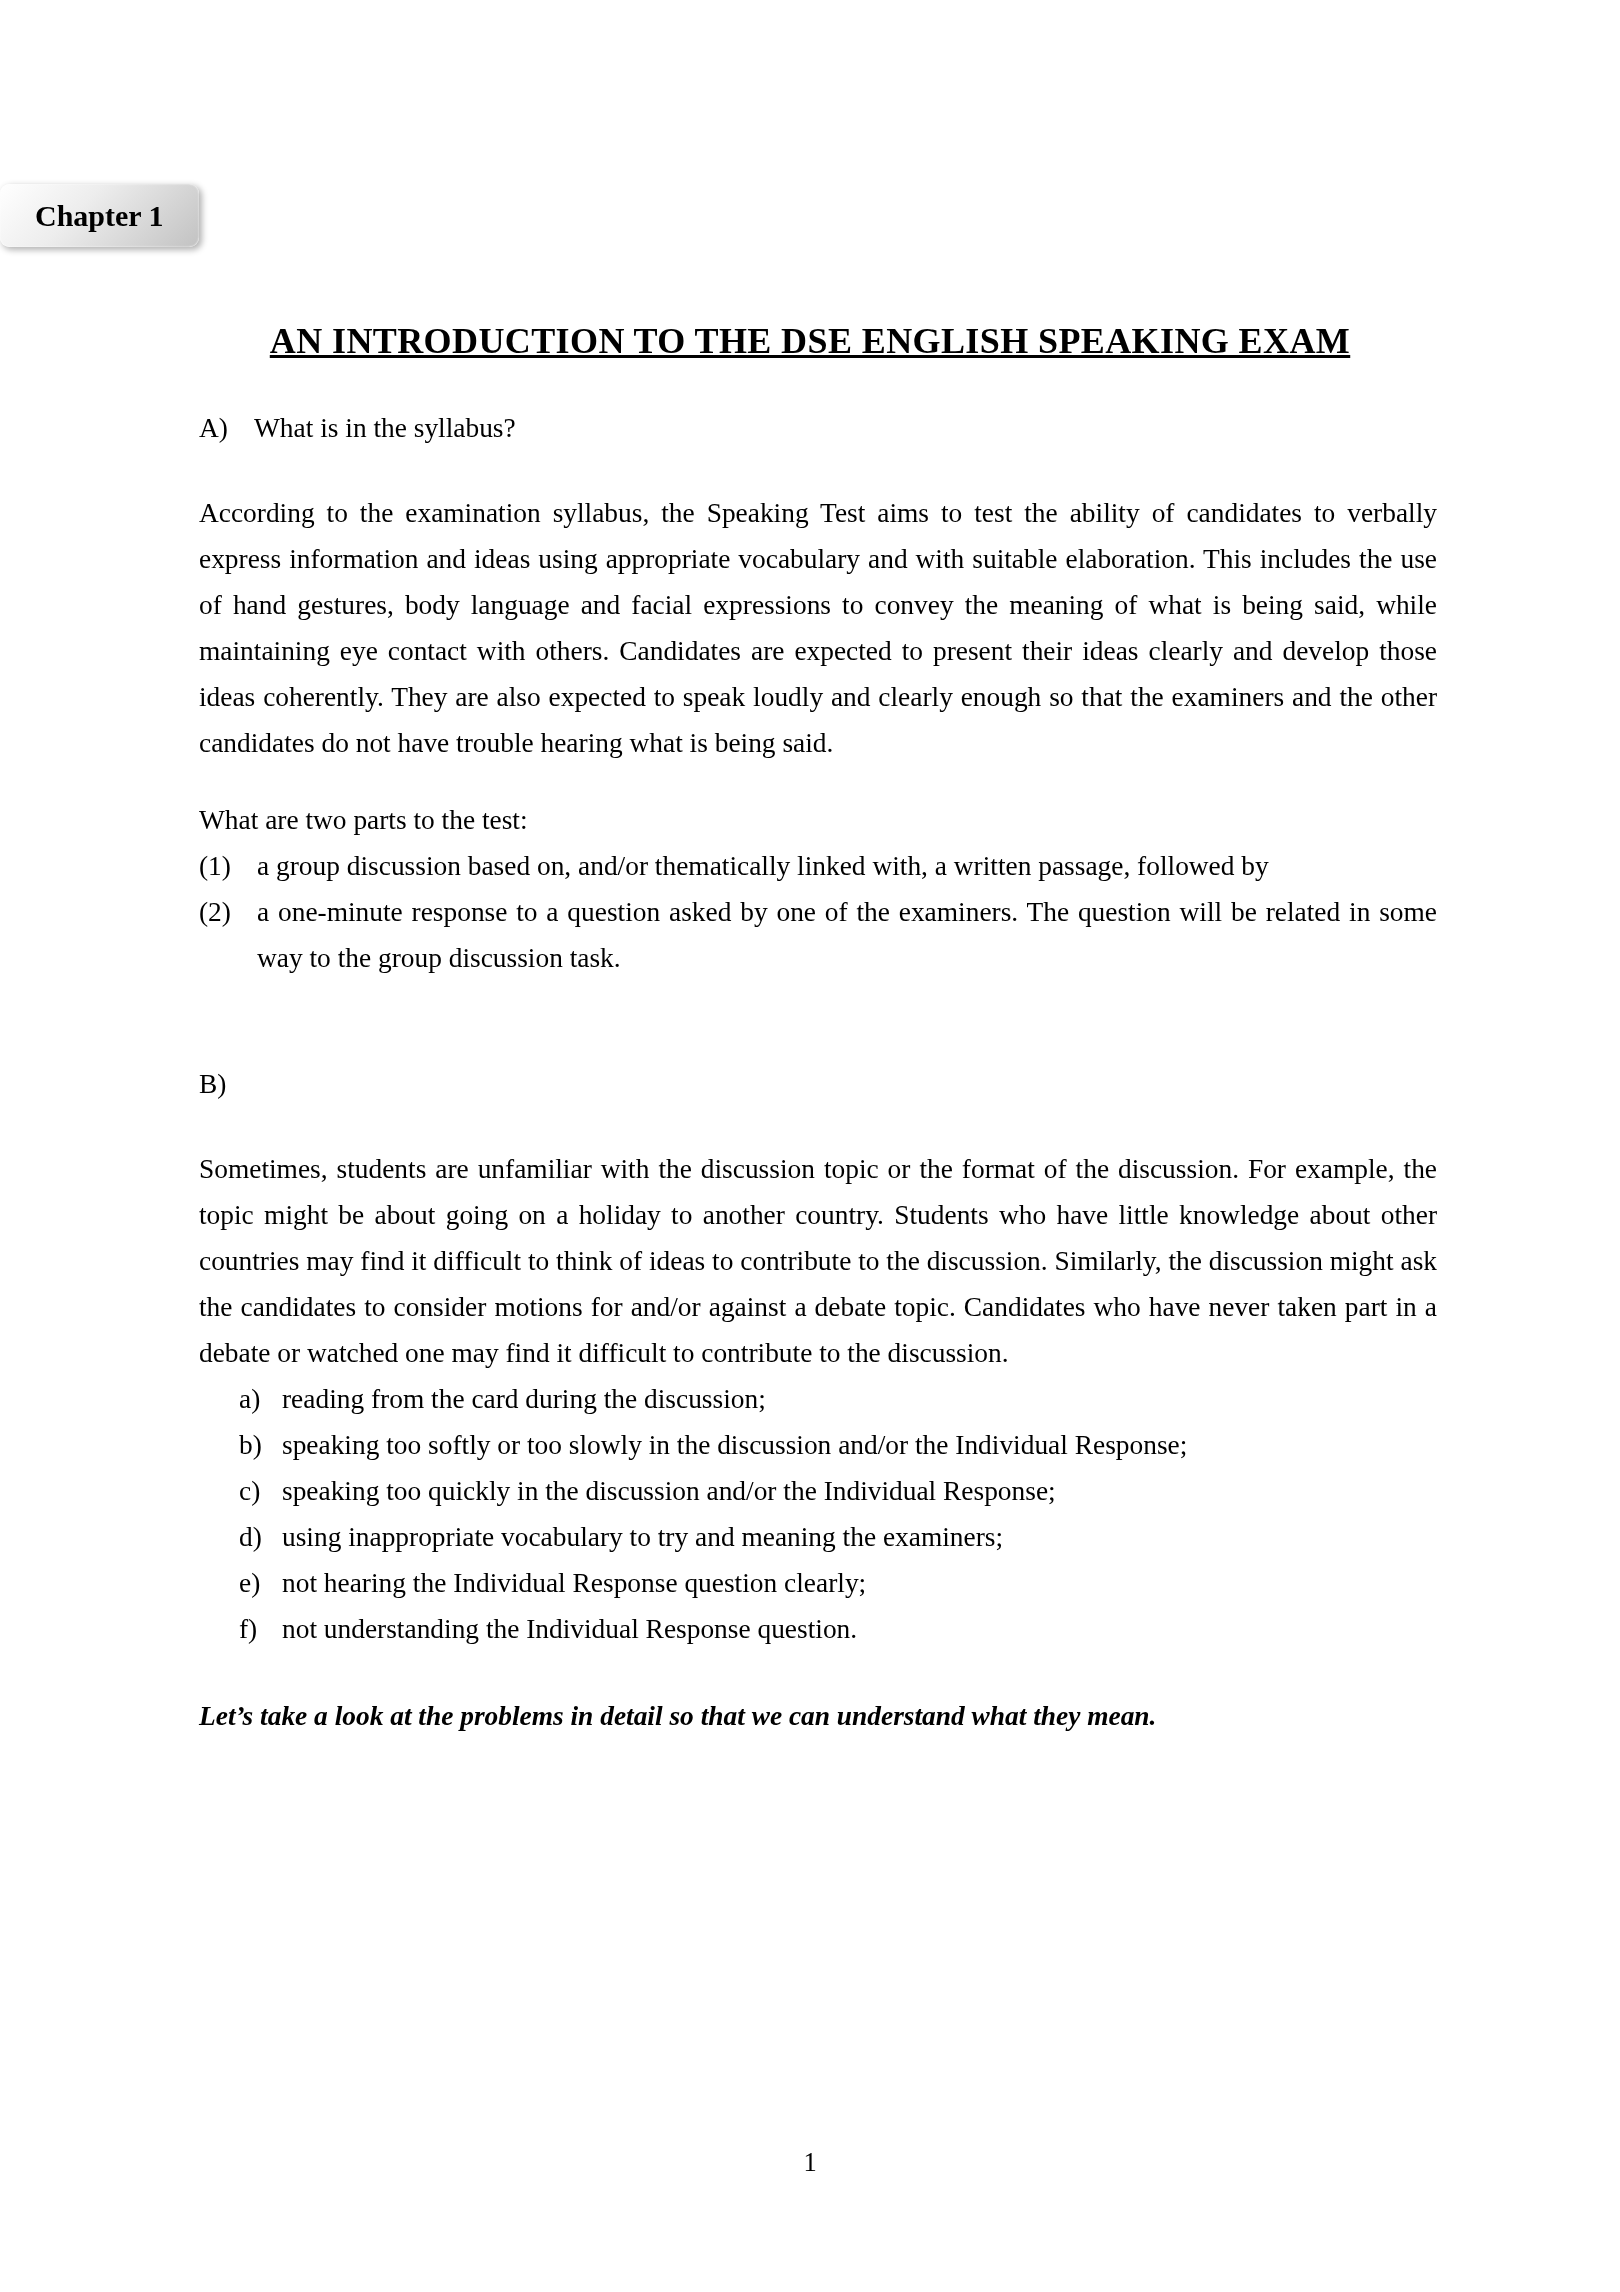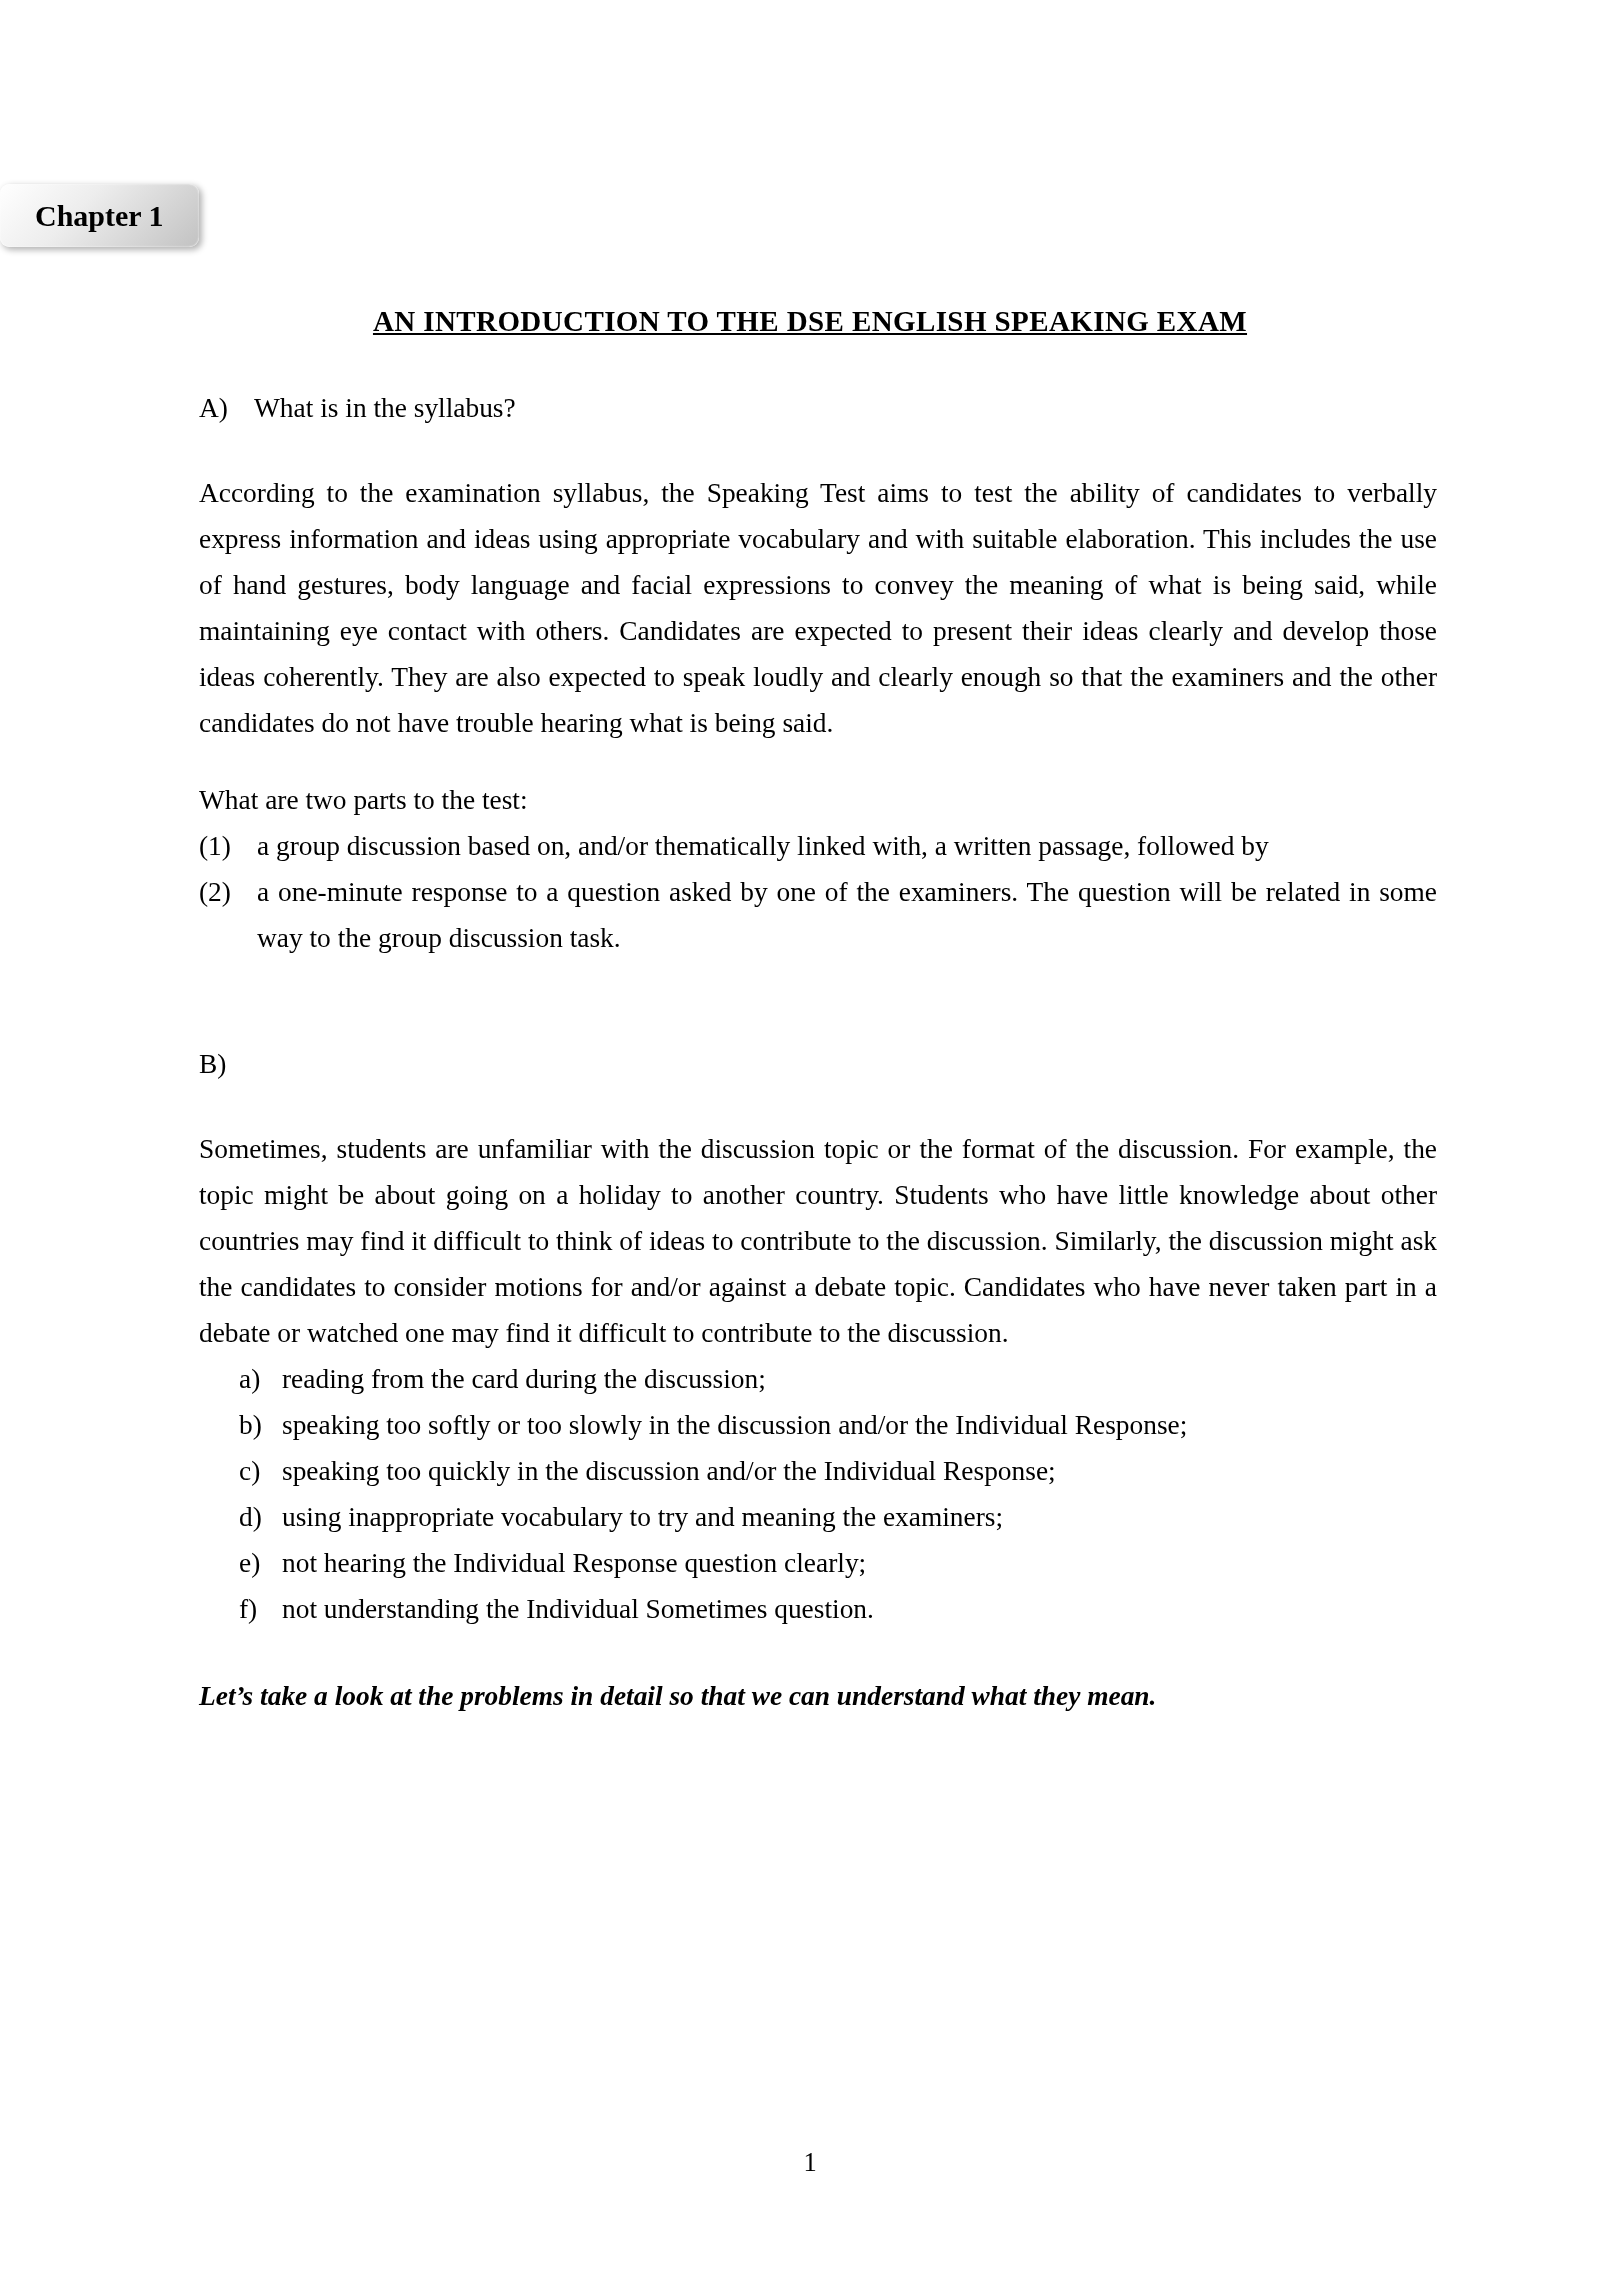--- a/index.html
+++ b/index.html
@@ -18,23 +18,23 @@
   .chapter-badge {
     display: inline-block;
     padding: 14.7px 35px;
     font-size: 30px;
     font-weight: bold;
     background: linear-gradient(135deg, #ffffff 0%, #ededed 40%, #c2c2c2 100%);
     border-radius: 9.8px;
     box-shadow: 2.9px 2.9px 5.9px rgba(0,0,0,0.30), inset 0 0 2px rgba(255,255,255,0.9);
   }
   .doc-title {
-    margin-top: 55px;
+    margin-top: 75px;
     text-align: center;
-    font-size: 29px;
+    font-size: 36px;
     font-weight: bold;
     text-decoration: underline;
     letter-spacing: 0.4px;
     line-height: 39px;
   }
   .content { margin: 0 183px 0 199px; }
   .section-heading { display: flex; line-height: 46px; }
   .section-heading.first { margin-top: 44px; }
   .section-heading.second { margin-top: 80px; }
   .section-label { flex: none; width: 55px; }
@@ -127,21 +127,21 @@
         <div class="alpha-item">
           <span class="alpha-label">d)</span>
           <span class="alpha-text">using inappropriate vocabulary to try and meaning the examiners;</span>
         </div>
         <div class="alpha-item">
           <span class="alpha-label">e)</span>
           <span class="alpha-text">not hearing the Individual Response question clearly;</span>
         </div>
         <div class="alpha-item">
           <span class="alpha-label">f)</span>
-          <span class="alpha-text">not understanding the Individual Sometimes question.</span>
+          <span class="alpha-text">not understanding the Individual Response question.</span>
         </div>
       </div>
     </div>
 
     <div class="body-block">
       <div class="closing-note">Let’s take a look at the problems in detail so that we can understand what they mean.</div>
     </div>
 
   </div>
 

